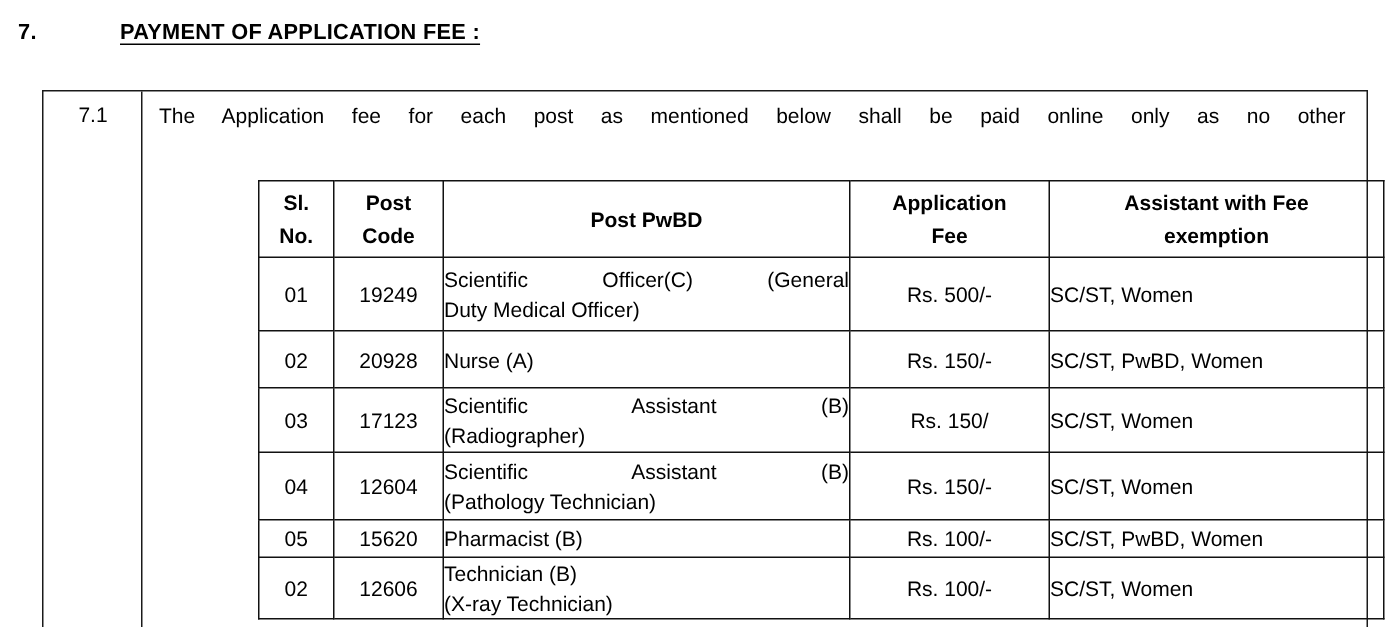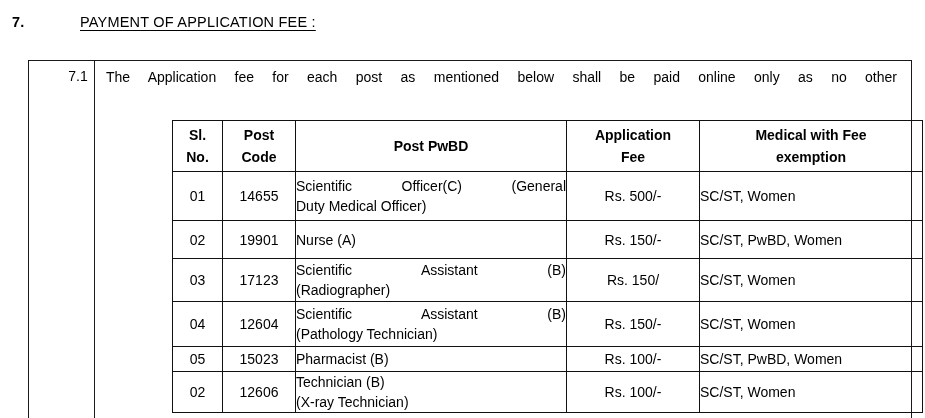--- a/index.html
+++ b/index.html
@@ -31,21 +31,21 @@
     top: 0;
     font-size: 14.5px;
     font-weight: bold;
     letter-spacing: 0.2px;
   }
   .section-title {
     position: absolute;
     left: 80px;
     top: 0;
     font-size: 14.5px;
-    font-weight: normal;
+    font-weight: bold;
     text-decoration: underline;
     text-underline-offset: 3px;
     letter-spacing: 0.2px;
   }
 
   
   .clause-box {
     position: absolute;
     left: 28px;
     top: 60px;
@@ -58,21 +58,21 @@
     position: absolute;
     left: 0;
     top: 0;
     width: 66px;
     height: 100%;
     border-right: 1.4px solid #1a1a1a;
     box-sizing: border-box;
   }
   .clause-number {
     position: absolute;
-    left: 16px;
+    left: 0;
     top: 7px;
     width: 66px;
     text-align: center;
     font-size: 14px;
   }
   .clause-body {
     position: absolute;
     left: 66px;
     top: 0;
     right: 0;
@@ -206,41 +206,41 @@
         <th>
           <span>Post</span><br>
           <span>Code</span>
         </th>
         <th>Post PwBD</th>
         <th>
           <span>Application</span><br>
           <span>Fee</span>
         </th>
         <th>
-          <span>Medical with Fee</span><br>
+          <span>Assistant with Fee</span><br>
           <span>exemption</span>
         </th>
       </tr>
     </thead>
     <tbody>
 
       <tr class="row-h48">
         <td class="cell-sl">01</td>
-        <td class="cell-code">14655</td>
+        <td class="cell-code">19249</td>
         <td class="cell-name">
           <span class="jline">Scientific Officer(C) (General</span>
           <span class="nline">Duty Medical Officer)</span>
         </td>
         <td class="cell-fee">Rs. 500/-</td>
         <td class="cell-cat cat-top">SC/ST, Women</td>
       </tr>
 
       <tr class="row-h37">
         <td class="cell-sl">02</td>
-        <td class="cell-code">19901</td>
+        <td class="cell-code">20928</td>
         <td class="cell-name">
           <span class="nline">Nurse (A)</span>
         </td>
         <td class="cell-fee">Rs. 150/-</td>
         <td class="cell-cat">SC/ST, PwBD, Women</td>
       </tr>
 
       <tr class="row-h42">
         <td class="cell-sl">03</td>
         <td class="cell-code">17123</td>
@@ -258,21 +258,21 @@
         <td class="cell-name">
           <span class="jline">Scientific Assistant (B)</span>
           <span class="nline">(Pathology Technician)</span>
         </td>
         <td class="cell-fee">Rs. 150/-</td>
         <td class="cell-cat">SC/ST,  Women</td>
       </tr>
 
       <tr class="row-h24">
         <td class="cell-sl">05</td>
-        <td class="cell-code">15023</td>
+        <td class="cell-code">15620</td>
         <td class="cell-name">
           <span class="nline">Pharmacist (B)</span>
         </td>
         <td class="cell-fee">Rs. 100/-</td>
         <td class="cell-cat">SC/ST, PwBD, Women</td>
       </tr>
 
       <tr class="row-h35">
         <td class="cell-sl">02</td>
         <td class="cell-code">12606</td>

